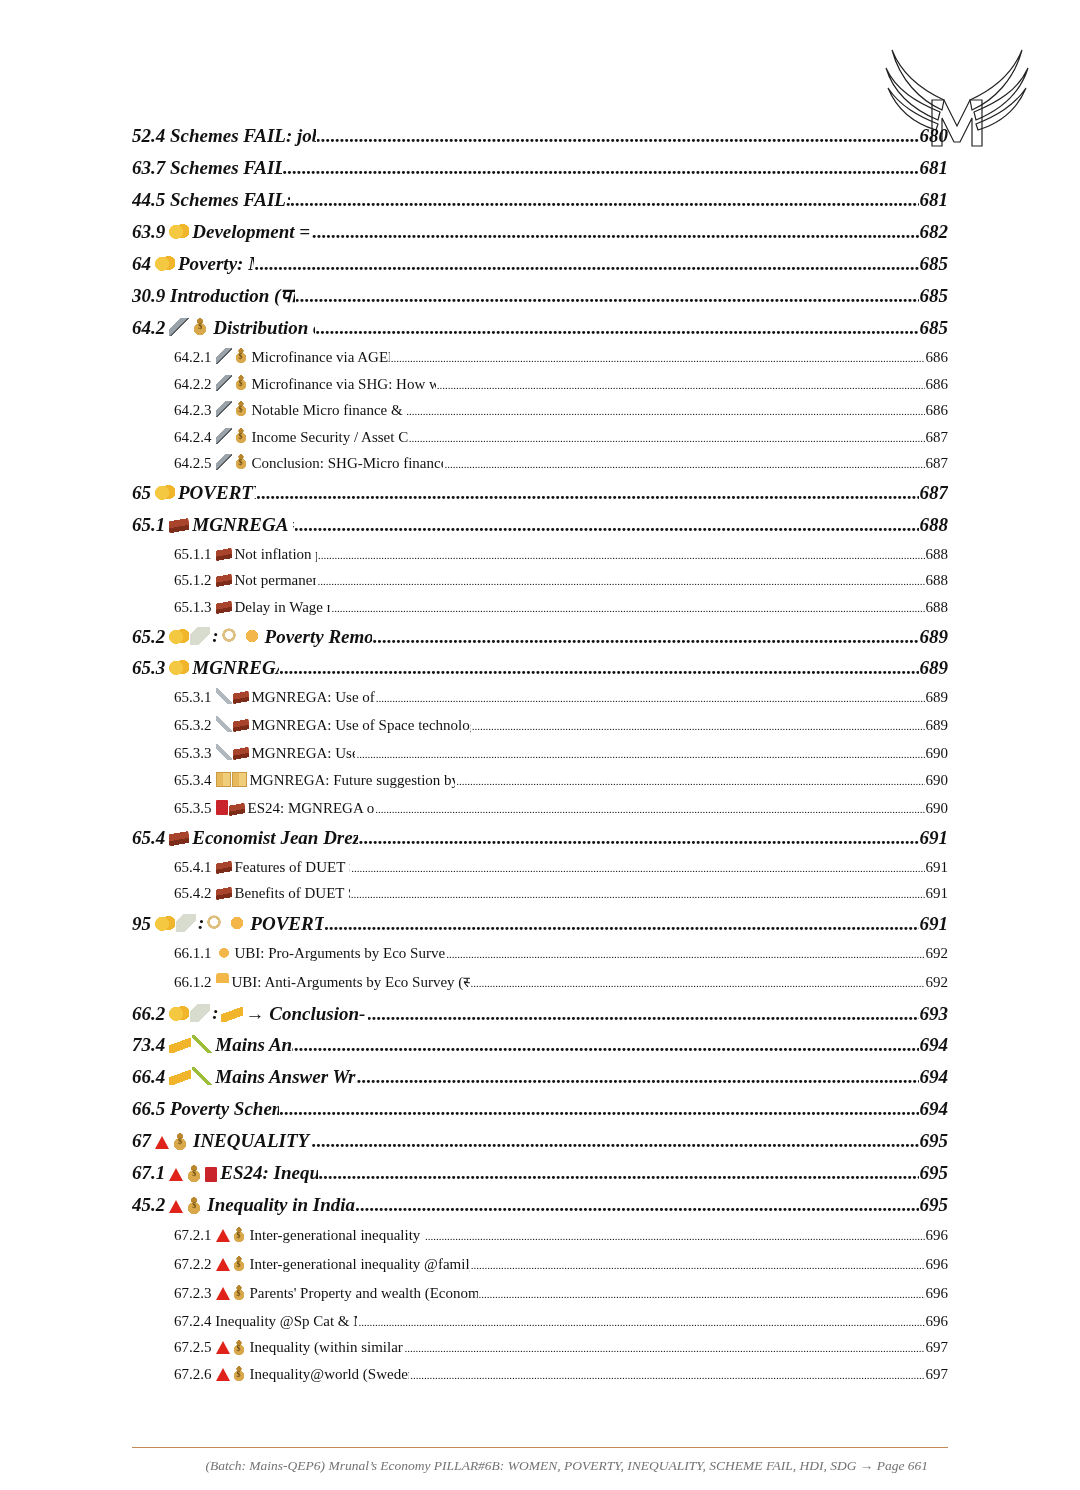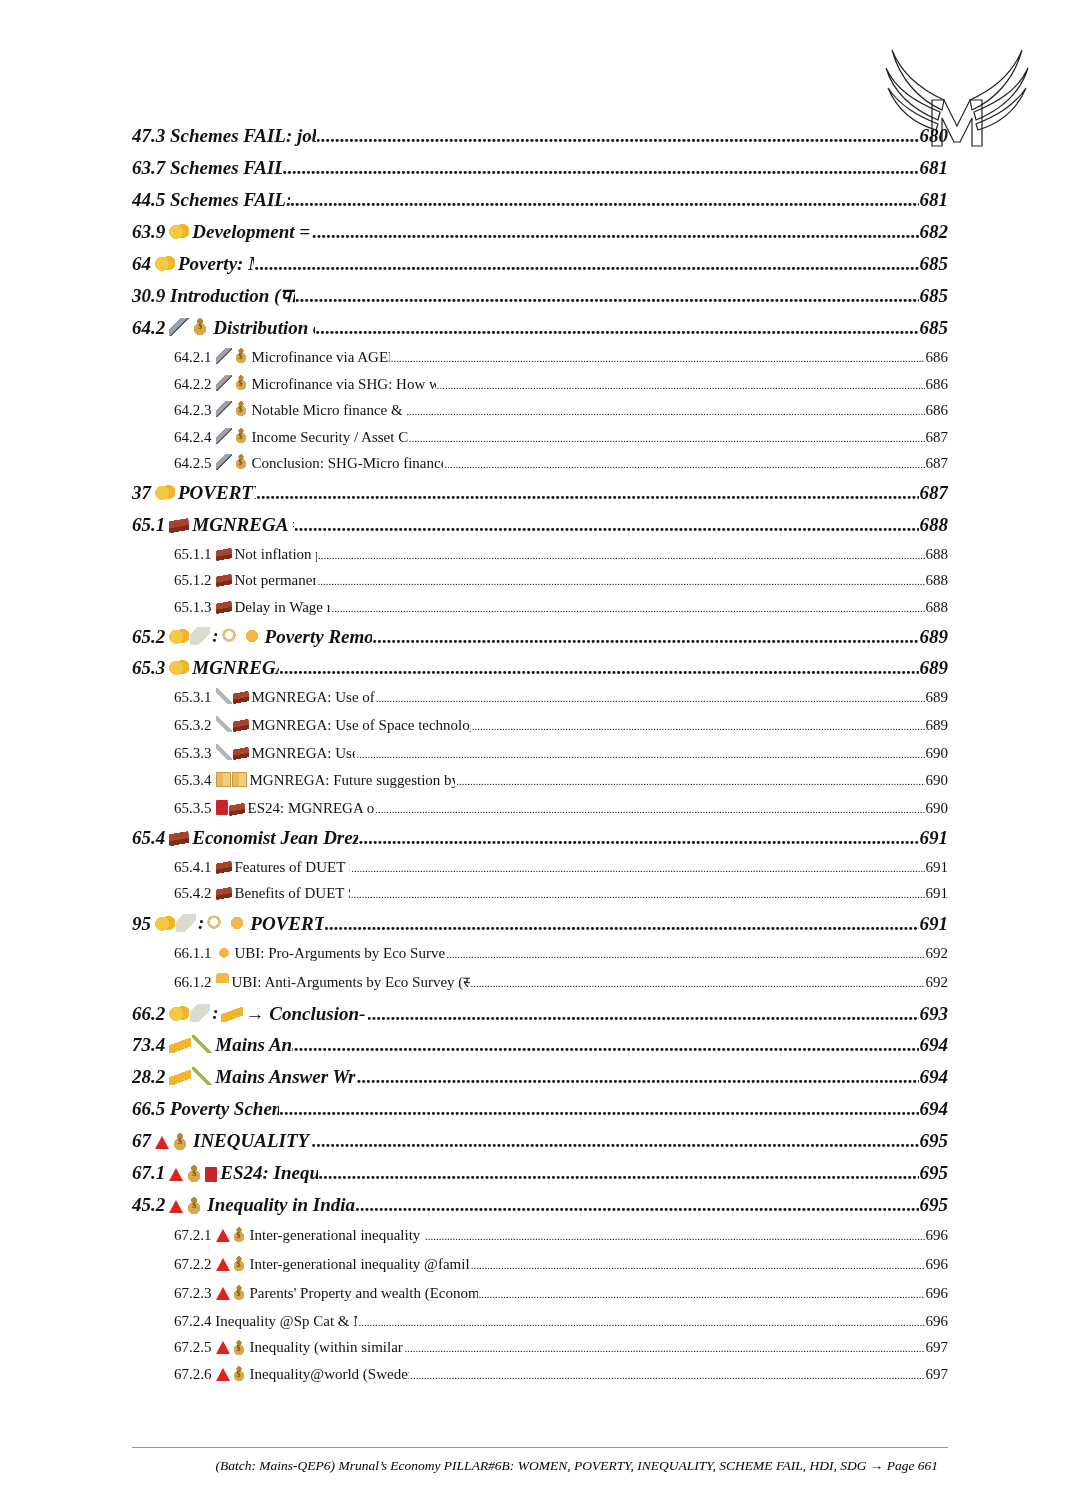--- a/index.html
+++ b/index.html
@@ -30,40 +30,40 @@
   .ico.syringe { background: linear-gradient(45deg, transparent 0 35%, #b0b8be 35% 55%, transparent 55%); }
   .ico.book { background: linear-gradient(90deg, #e8b95a 0 48%, #f0cd7a 48% 100%); border: 1px solid #c99a40; width: 13px; height: 13px; }
   .ico.redbook { background: #c8242a; width: 12px; height: 15px; border-radius: 1px; }
   .ico.ok { background: radial-gradient(circle at 50% 55%, #f3b648 0 40%, transparent 42%); }
   .ico.thumbdown { background: linear-gradient(180deg, #f3b648 0 60%, transparent 60%); border-radius: 3px 3px 40% 40%; width: 13px; }
   .ico.writing { background: linear-gradient(160deg, transparent 0 40%, #f0b52a 40% 75%, transparent 75%); width: 22px; }
   .ico.check { background: linear-gradient(45deg, transparent 0 40%, #9bbd3a 40% 55%, transparent 55%); }
   .ico.uptri { width: 0; height: 0; border-left: 7px solid transparent; border-right: 7px solid transparent; border-bottom: 13px solid #e0231a; background: none; }
   .sep { font-style: italic; font-weight: bold; margin: 0 1px; }
   .footer-rule { position: absolute; left: 132px; top: 1447px; width: 816px; height: 0; border-top: 1.5px solid #c48a55; }
-  .footer { position: absolute; left: 132px; top: 1458px; width: 806px; text-align: right; font-style: italic; font-size: 13.5px; color: #000000; white-space: nowrap; }
+  .footer { position: absolute; left: 122px; top: 1458px; width: 806px; text-align: right; font-style: italic; font-size: 13.5px; color: #737373; white-space: nowrap; }
 </style>
 </head>
 <body>
 
 <svg class="logo" viewBox="0 0 150 118">
   <g fill="none" stroke="#222" stroke-width="1.2">
     <path d="M10 20 C20 45 40 60 62 70 L60 80 C38 70 18 50 10 20 Z"></path>
     <path d="M4 38 C14 60 34 72 58 82 L56 90 C32 80 12 64 4 38 Z"></path>
     <path d="M6 58 C18 76 36 86 56 94 L54 100 C34 94 16 82 6 58 Z"></path>
     <path d="M140 20 C130 45 110 60 88 70 L90 80 C112 70 132 50 140 20 Z"></path>
     <path d="M146 38 C136 60 116 72 92 82 L94 90 C118 80 138 64 146 38 Z"></path>
     <path d="M144 58 C132 76 114 86 94 94 L96 100 C116 94 134 82 144 58 Z"></path>
     <path d="M50 116 L50 70 L62 70 L75 96 L88 70 L100 70 L100 116 L90 116 L90 88 L78 112 L72 112 L60 88 L60 116 Z"></path>
   </g>
 </svg>
 
 <div class="toc" id="toc">
     <div class="row l1">
-      <span class="label"><span>47.3</span> <span>Schemes FAIL: jobs after training program?</span></span>
+      <span class="label"><span>52.4</span> <span>Schemes FAIL: jobs after training program?</span></span>
       <span class="lead"></span>
       <span class="page">680</span>
     </div>
     <div class="row l1">
       <span class="label"><span>63.7</span> <span>Schemes FAIL: Gender inclusion</span></span>
       <span class="lead"></span>
       <span class="page">681</span>
     </div>
     <div class="row l1">
       <span class="label"><span>44.5</span> <span>Schemes FAIL: Financial inclusion</span></span>
@@ -131,21 +131,21 @@
     </div>
     <div class="row l2">
       <span class="label"><span>64.2.5</span><span class="icons">
           <span class="ico knife"></span>
           <span class="ico moneybag"></span>
         </span><span>Conclusion: SHG-Micro finance linkage very important</span></span>
       <span class="lead"></span>
       <span class="page">687</span>
     </div>
     <div class="row l1">
-      <span class="label"><span>37</span><span class="icons">
+      <span class="label"><span>65</span><span class="icons">
           <span class="ico hands"></span>
         </span><span>POVERTY: MGNREGA</span></span>
       <span class="lead"></span>
       <span class="page">687</span>
     </div>
     <div class="row l1">
       <span class="label"><span>65.1</span><span class="icons">
           <span class="ico bricks"></span>
         </span><span>MGNREGA = jobs yes, Poverty no</span></span>
       <span class="lead"></span>
@@ -288,21 +288,21 @@
     </div>
     <div class="row l1">
       <span class="label"><span>73.4</span><span class="icons">
           <span class="ico writing"></span>
           <span class="ico check"></span>
         </span><span>Mains Answer Writing: Poverty</span></span>
       <span class="lead"></span>
       <span class="page">694</span>
     </div>
     <div class="row l1">
-      <span class="label"><span>28.2</span><span class="icons">
+      <span class="label"><span>66.4</span><span class="icons">
           <span class="ico writing"></span>
           <span class="ico check"></span>
         </span><span>Mains Answer Writing: Poverty – SHG / Microfinance</span></span>
       <span class="lead"></span>
       <span class="page">694</span>
     </div>
     <div class="row l1">
       <span class="label"><span>66.5</span> <span>Poverty Scheme Implementation</span></span>
       <span class="lead"></span>
       <span class="page">694</span>

